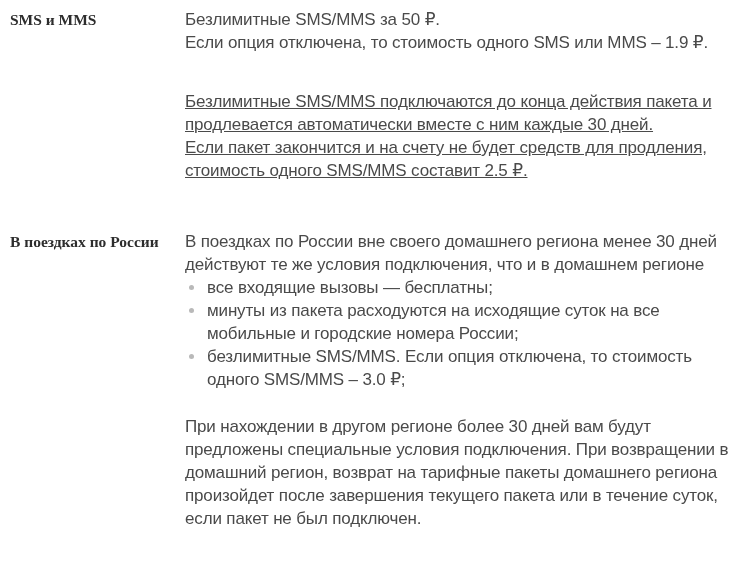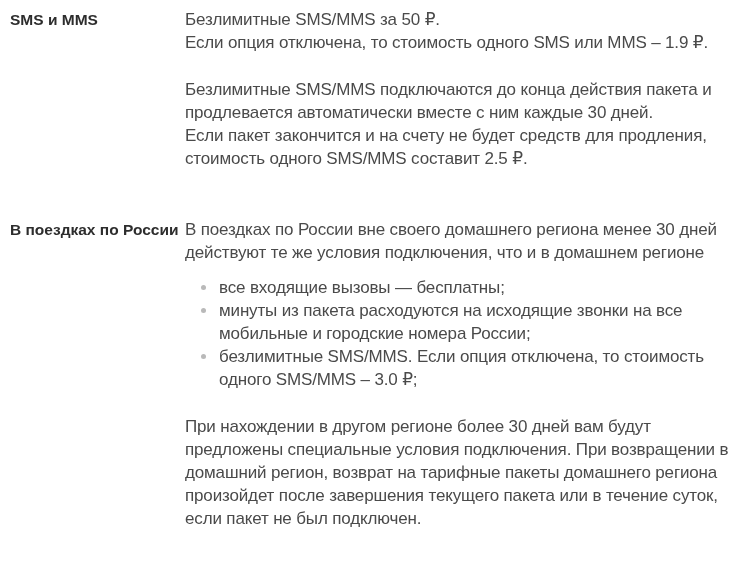--- a/index.html
+++ b/index.html
@@ -21,36 +21,38 @@
   }
   .section-row + .section-row {
     margin-top: 48px;
   }
   .section-label {
     font-size: 15.5px;
     font-weight: bold;
     line-height: 23px;
     color: #2d2d2d;
     letter-spacing: 0;
+    font-family: Liberation Serif, serif;
   }
   .section-content {
     font-size: 17px;
     line-height: 23px;
     color: #4a4a4a;
     letter-spacing: -0.15px;
   }
   .para {
     white-space: pre-line;
   }
   .para + .para {
-    margin-top: 24px;
+    margin-top: 36px;
+    text-decoration: underline;
   }
   ul.bullet-list {
     list-style: none;
-    margin: 12px;
+    margin: 0;
     padding: 0;
   }
   ul.bullet-list li {
     position: relative;
     padding-left: 22px;
   }
   ul.bullet-list li::before {
     content: "";
     position: absolute;
     left: 4px;
@@ -78,20 +80,20 @@
 Если пакет закончится и на счету не будет средств для продления, стоимость одного SMS/MMS составит 2.5 ₽.</p>
     </div>
   </section>
 
   <section class="section-row">
     <h3 class="section-label">В поездках по России</h3>
     <div class="section-content">
       <p class="para">В поездках по России вне своего домашнего региона менее 30 дней действуют те же условия подключения, что и в домашнем регионе</p>
       <ul class="bullet-list">
         <li>все входящие вызовы — бесплатны;</li>
-        <li>минуты из пакета расходуются на исходящие звонки на все мобильные и городские номера России;</li>
+        <li>минуты из пакета расходуются на исходящие суток на все мобильные и городские номера России;</li>
         <li>безлимитные SMS/MMS. Если опция отключена, то стоимость одного SMS/MMS – 3.0 ₽;</li>
       </ul>
       <p class="para outro">При нахождении в другом регионе более 30 дней вам будут предложены специальные условия подключения. При возвращении в домашний регион, возврат на тарифные пакеты домашнего региона произойдет после завершения текущего пакета или в течение суток, если пакет не был подключен.</p>
     </div>
   </section>
 
 </div>
 
 </body></html>

